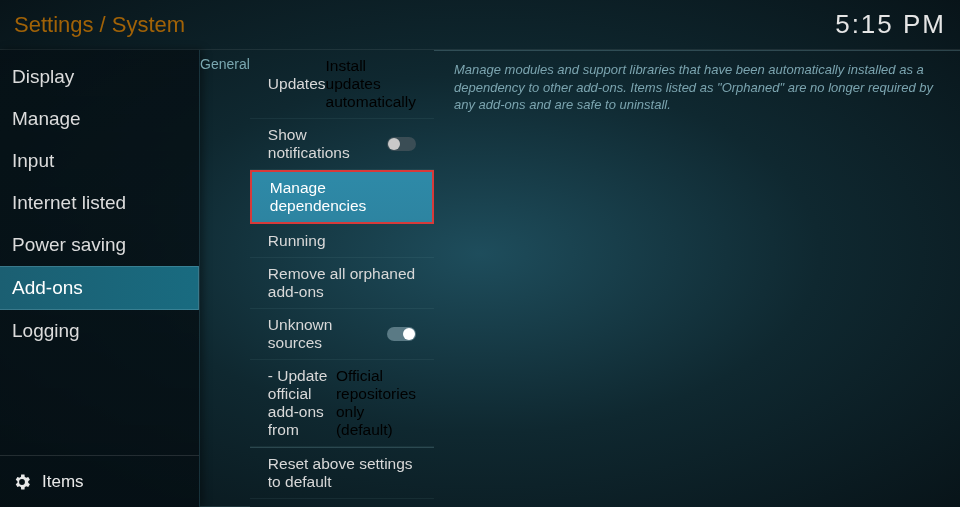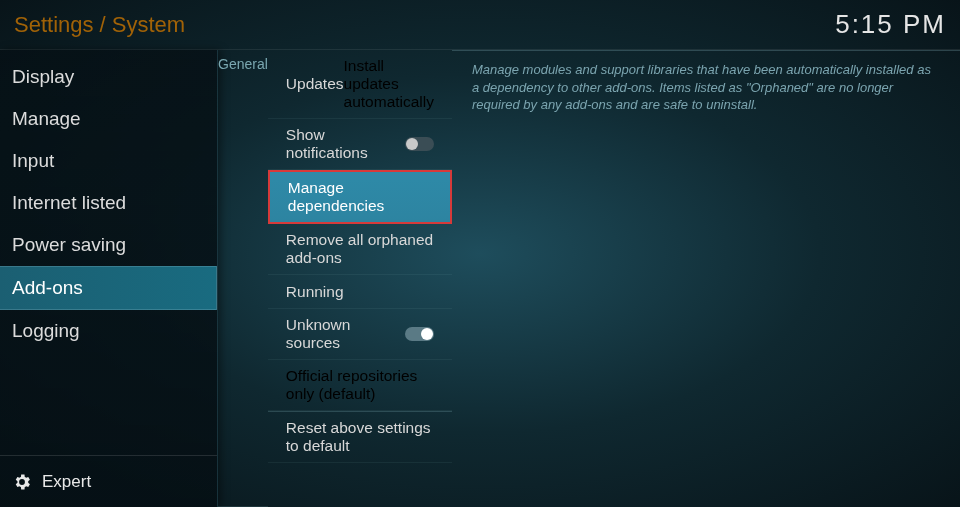--- a/index.html
+++ b/index.html
@@ -29,21 +29,21 @@
     font-size: 26px;
     font-weight: 300;
     color: #e5e5e5;
     letter-spacing: 2px;
   }
   .main {
     display: flex;
     height: 457px;
   }
   .sidebar {
-    width: 218px;
+    width: 200px;
     background: linear-gradient(to bottom, rgba(5,15,20,0.78), rgba(5,15,20,0.88));
     display: flex;
     flex-direction: column;
     border-right: 1px solid rgba(80,150,170,0.25);
     box-shadow: 3px 0 8px rgba(0,0,0,0.4);
   }
   .sidebar-list {
     flex: 1;
     padding-top: 6px;
   }
@@ -171,49 +171,50 @@
         <div class="sidebar-item"><span>Power saving</span></div>
         <div class="sidebar-item selected"><span>Add-ons</span></div>
         <div class="sidebar-item"><span>Logging</span></div>
       </div>
     <div class="level-bar">
       <span class="gear-icon">
         <svg viewBox="0 0 24 24" width="20" height="20" fill="#e8e8e8">
             <path d="M19.4 13l.1-1-.1-1 2.1-1.6-2-3.4-2.5 1a7 7 0 0 0-1.7-1L15 3h-4l-.3 2.9a7 7 0 0 0-1.7 1l-2.5-1-2 3.4L6.6 11l-.1 1 .1 1-2.1 1.6 2 3.4 2.5-1a7 7 0 0 0 1.7 1L11 21h4l.3-2.9a7 7 0 0 0 1.7-1l2.5 1 2-3.4L19.4 13zM12 15.5A3.5 3.5 0 1 1 15.5 12 3.5 3.5 0 0 1 12 15.5z"></path>
           </svg>
       </span>
-      <span class="level-label">Expert</span>
+      <span class="level-label">Items</span>
     </div>
   </div>
 
   <div class="content">
     <div class="section-header">General</div>
     <div class="rows" id="rows">
         <div class="row">
           <span>Updates</span>
           <span class="value">Install updates automatically</span>
         </div>
         <div class="row">
           <span>Show notifications</span>
           <span class="toggle"></span>
         </div>
         <div class="row highlighted">
           <span>Manage dependencies</span>
         </div>
         <div class="row">
+          <span>Running</span>
+        </div>
+        <div class="row">
           <span>Remove all orphaned add-ons</span>
-        </div>
-        <div class="row">
-          <span>Running</span>
         </div>
         <div class="row">
           <span>Unknown sources</span>
           <span class="toggle on"></span>
         </div>
         <div class="row">
+          <span>- Update official add-ons from</span>
           <span class="value">Official repositories only (default)</span>
         </div>
         <div class="separator"></div>
         <div class="row">
           <span>Reset above settings to default</span>
         </div>
       </div>
     <div class="footer-desc">Manage modules and support libraries that have been automatically installed as a dependency to other add-ons. Items listed as "Orphaned" are no longer required by any add-ons and are safe to uninstall.</div>
   </div>
 </div>

